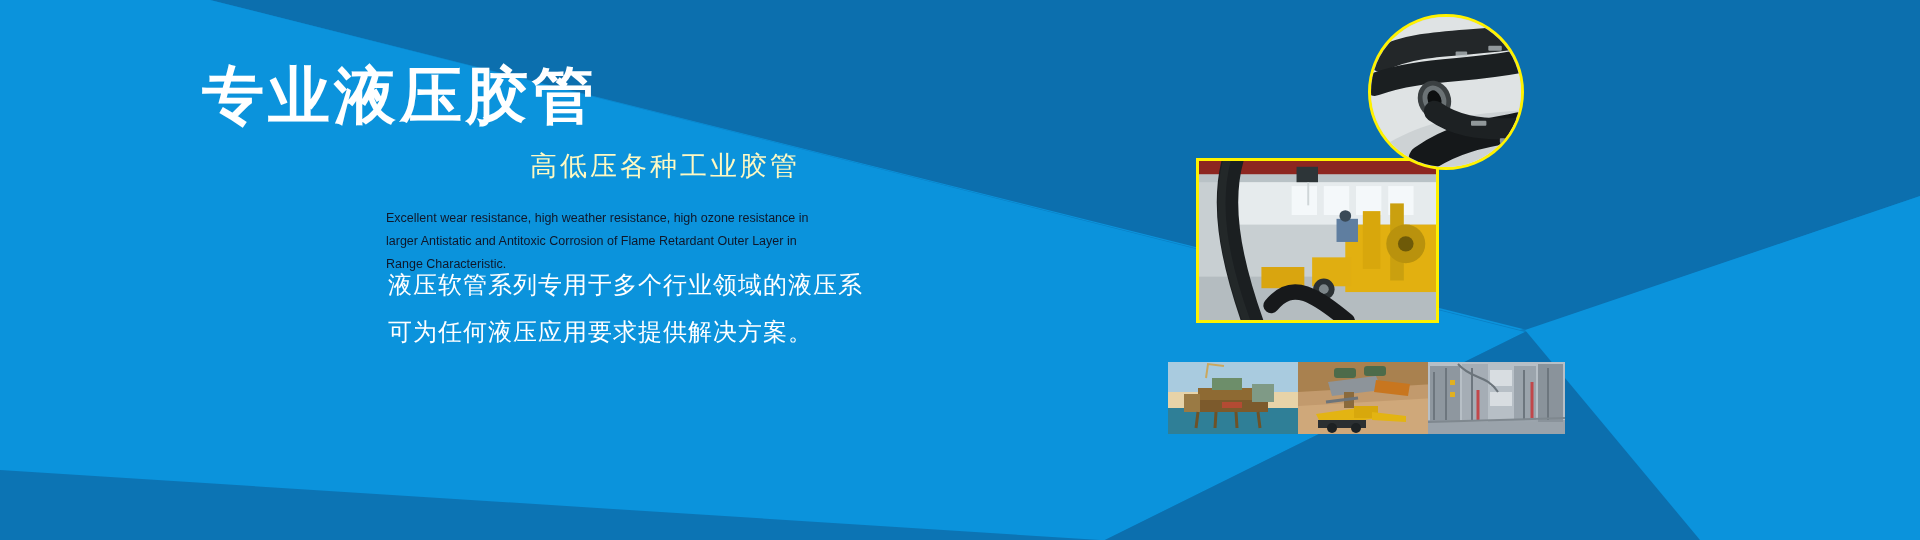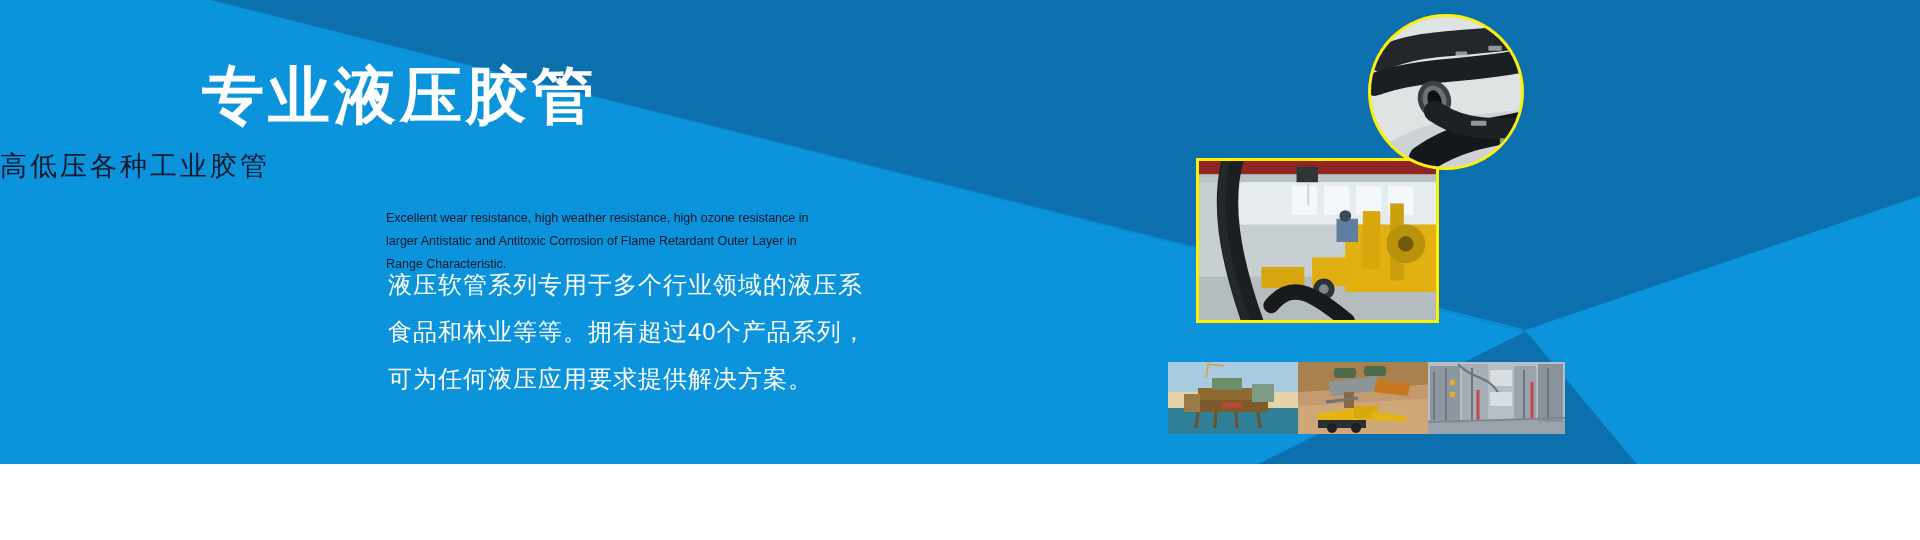--- a/index.html
+++ b/index.html
@@ -1,21 +1,21 @@
 <!DOCTYPE html>
 <html><head>
 <meta charset="utf-8">
 <style>
   html,body{margin:0;padding:0;background:#ffffff;}
   body{font-family:"Liberation Sans","DejaVu Sans",sans-serif;}
 
   .banner{
     position:relative;
     width:1920px;
-    height:464px;
+    height:540px;
     overflow:hidden;
     background:#0b7ec2;
   }
 
   
   .bg-layer{position:absolute;inset:0;overflow:hidden;}
   .bg-base{position:absolute;inset:0;background:#0b7ec2;}
 
   .band-light-top{
     position:absolute;left:0;top:0;width:100%;height:100%;
@@ -63,22 +63,22 @@
     font-size:62px;
     font-weight:bold;
     letter-spacing:4px;
     line-height:1.1;
     white-space:nowrap;
   }
   .sub-title{
     position:absolute;
     left:0;right:80px;
     top:150px;
-    text-align:left;
-    color:#0f172a;
+    text-align:right;
+    color:#fef9c3;
     font-size:27px;
     font-weight:normal;
     letter-spacing:3px;
     line-height:1.2;
     white-space:nowrap;
   }
   .eng-para{
     position:absolute;
     left:386px;
     top:207px;
@@ -153,21 +153,20 @@
   <div class="text-col">
 
     <div class="main-title">专业液压胶管</div>
 
     <div class="sub-title">高低压各种工业胶管</div>
 
     <div class="eng-para">Excellent wear resistance, high weather resistance, high ozone resistance in larger Antistatic and Antitoxic Corrosion of Flame Retardant Outer Layer in Range Characteristic.</div>
 
     <div class="cn-para">
       <span class="ln">液压软管系列专用于多个行业领域的液压系</span>
-      <span class="ln">食品和林业等等。拥有超过40个产品系列，</span>
       <span class="ln">可为任何液压应用要求提供解决方案。</span>
     </div>
   </div>
 
   <div>
 
     <div class="main-photo">
       <div class="ph">
         <svg class="scene" viewBox="0 0 243 165" preserveAspectRatio="none">
           <rect x="0" y="0" width="243" height="165" fill="#c8cfd2"></rect>

